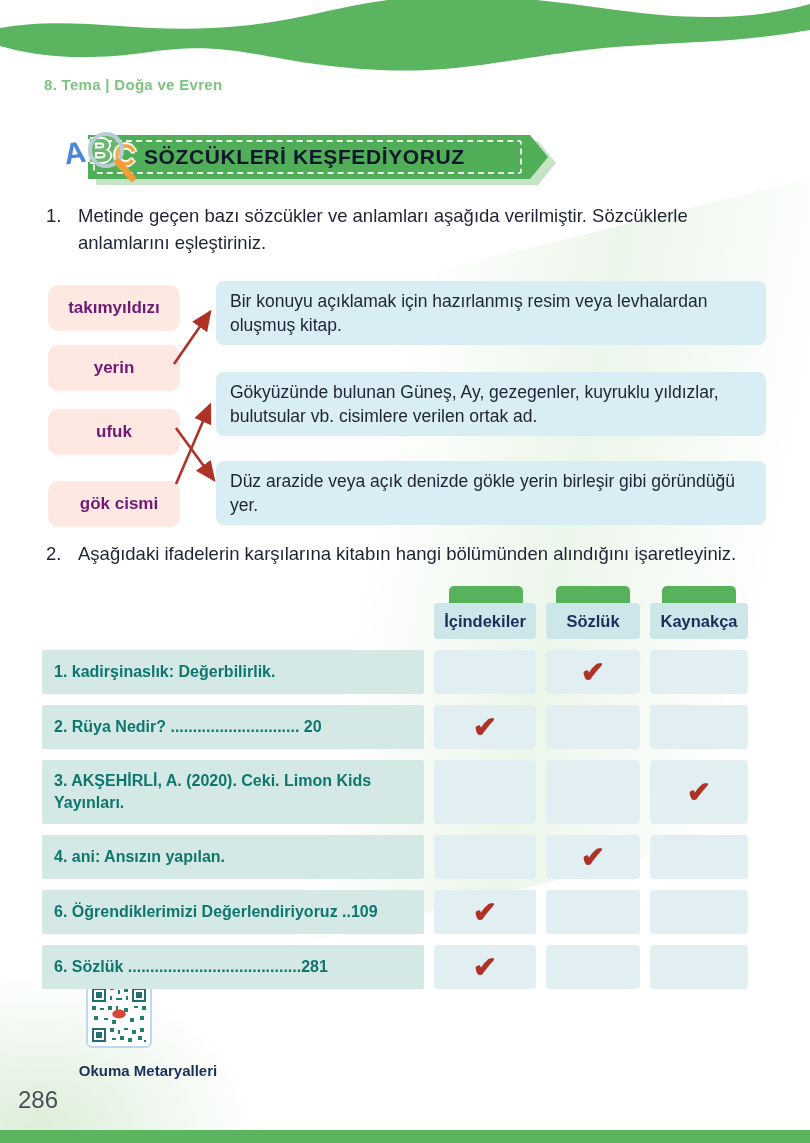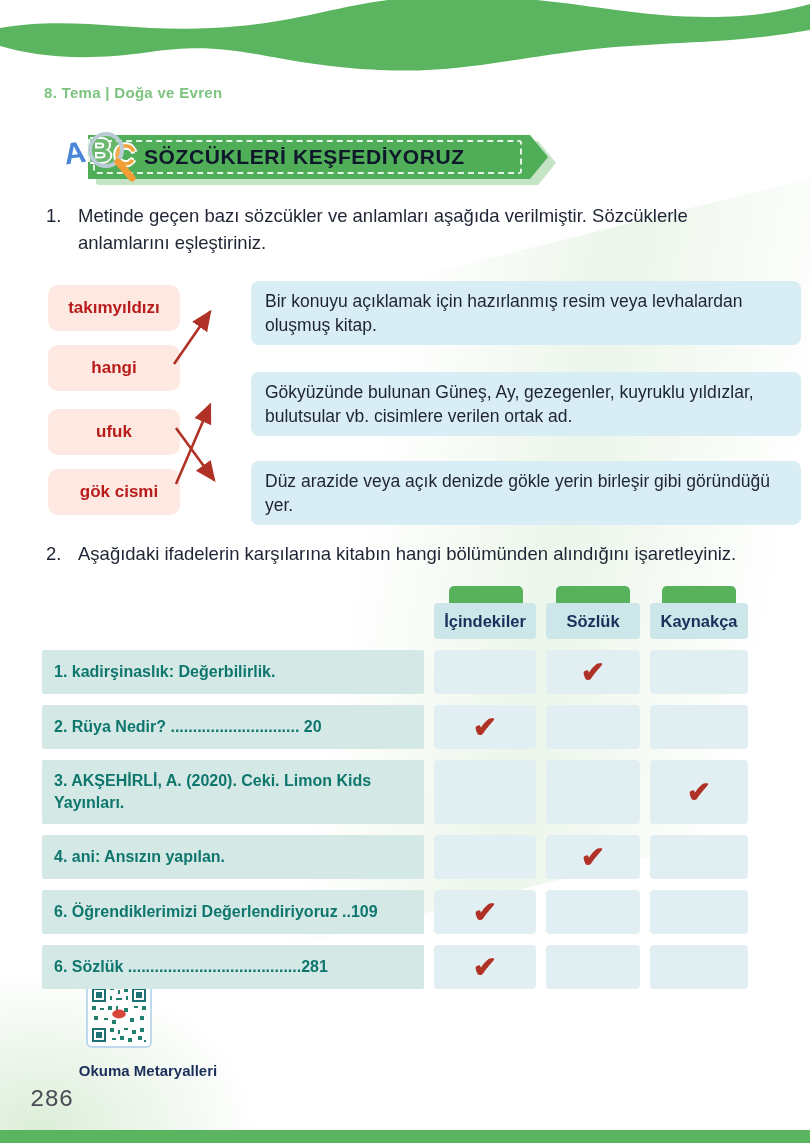--- a/index.html
+++ b/index.html
@@ -15,21 +15,21 @@
     transform:rotate(-14deg); pointer-events:none;
   }
   .wash-corner {
     position:absolute; bottom:13px; left:0; width:260px; height:160px;
     background:radial-gradient(ellipse at 15% 100%, rgba(190,224,185,0.55), rgba(190,224,185,0) 70%);
     pointer-events:none;
   }
   .top-wave { position:absolute; top:0; left:0; }
   .theme-label {
     position:absolute; left:44px; top:76px; color:#7cc47f;
-    font-size:15px; font-weight:bold; letter-spacing:0.3px;margin-top:8px;
+    font-size:15px; font-weight:bold; letter-spacing:0.3px;
   }
   
   .banner-wrap { position:absolute; left:62px; top:132px; width:520px; height:56px; }
   .ribbon-shadow {
     position:absolute; left:34px; top:9px; width:460px; height:44px;
     background:rgba(140,200,140,0.5); border-radius:3px;
     clip-path:polygon(0 0, calc(100% - 18px) 0, 100% 50%, calc(100% - 18px) 100%, 0 100%);
   }
   .ribbon {
     position:absolute; left:26px; top:3px; width:460px; height:44px;
@@ -53,26 +53,26 @@
   
   .ex { position:absolute; left:46px; width:724px; display:flex; color:#1e2433; font-size:18.5px; line-height:1.45; }
   .ex-num { width:32px; flex:none; }
   .ex1 { top:203px; }
   .ex2 { top:541px; }
   
   .match { position:absolute; left:46px; top:278px; width:722px; height:254px; }
   .word {
     position:absolute; left:2px; width:132px; height:46px;
     background:#fde9e1; border-radius:10px; display:flex; align-items:center; justify-content:center;
-    font-weight:bold; font-size:17px; color:#b91c1c;
-  }
-  .w1 { top:7px; } .w2 { top:67px; } .w3 { top:131px; } .w4 { top:191px;padding-left:10px; }
+    font-weight:bold; font-size:17px; color:#701a75;
+  }
+  .w1 { top:7px; } .w2 { top:67px; } .w3 { top:131px; } .w4 { top:203px;padding-left:10px; }
   .def {
     position:absolute; left:170px; width:550px; background:#d9edf4; border-radius:8px;
-    padding:8px 14px; font-size:17.5px; color:#1e2433; line-height:1.38;margin-left:35px;
+    padding:8px 14px; font-size:17.5px; color:#1e2433; line-height:1.38;
   }
   .d1 { top:3px; } .d2 { top:94px; } .d3 { top:183px; }
   .match-arrows { position:absolute; left:0; top:0; z-index:2; pointer-events:none; }
   
   .table { position:absolute; left:42px; top:586px; width:712px; }
   .tab {
     position:absolute; top:0; width:74px; height:24px; background:#58b25c; border-radius:5px; z-index:0;
   }
   .tab1 { left:407px; } .tab2 { left:514px; } .tab3 { left:620px; }
   .grid {
@@ -92,21 +92,21 @@
   }
   .acell {
     background:#e1eff3; border-radius:4px; display:flex; align-items:center; justify-content:center;
     font-size:29px; font-weight:bold; color:#b03226;
   }
   
   .qr-block { position:absolute; left:86px; top:982px; width:130px; text-align:left; }
   .qr-label { margin-top:10px; margin-left:-18px; width:160px; text-align:center;
     font-size:15px; font-weight:bold; color:#1b2f5a; }
   
-  .page-num { position:absolute; left:30px; top:1086px; font-size:24px; color:#4c4c55;font-family:Liberation Mono, monospace; }
+  .page-num { position:absolute; left:18px; top:1086px; font-size:24px; color:#4c4c55; }
   .bottom-bar { position:absolute; left:0; bottom:0; width:810px; height:13px; background:#5bb45f; }
 </style>
 </head>
 <body>
 
 <div class="page">
 
   <div class="wash-mid"></div>
   <div class="wash-corner"></div>
 
@@ -133,21 +133,21 @@
     </div>
   </div>
 
   <div class="ex ex1">
     <span class="ex-num">1.</span>
     <span>Metinde geçen bazı sözcükler ve anlamları aşağıda verilmiştir. Sözcüklerle anlamlarını eşleştiriniz.</span>
   </div>
 
   <div class="match">
     <div class="word w1">takımyıldızı</div>
-    <div class="word w2">hangi</div>
+    <div class="word w2">yerin</div>
     <div class="word w3">ufuk</div>
     <div class="word w4">gök cismi</div>
 
     <div class="def d1">Bir konuyu açıklamak için hazırlanmış resim veya levhalardan oluşmuş kitap.</div>
     <div class="def d3">Düz arazide veya açık denizde gökle yerin birleşir gibi göründüğü yer.</div>
     <div class="def d2">Gökyüzünde bulunan Güneş, Ay, gezegenler, kuyruklu yıldızlar, bulutsular vb. cisimlere verilen ortak ad.</div>
 
     <svg class="match-arrows" width="722" height="254" viewBox="0 0 722 254">
       <defs>
         <marker id="ah" markerWidth="9" markerHeight="8" refX="7" refY="3.5" orient="auto">

